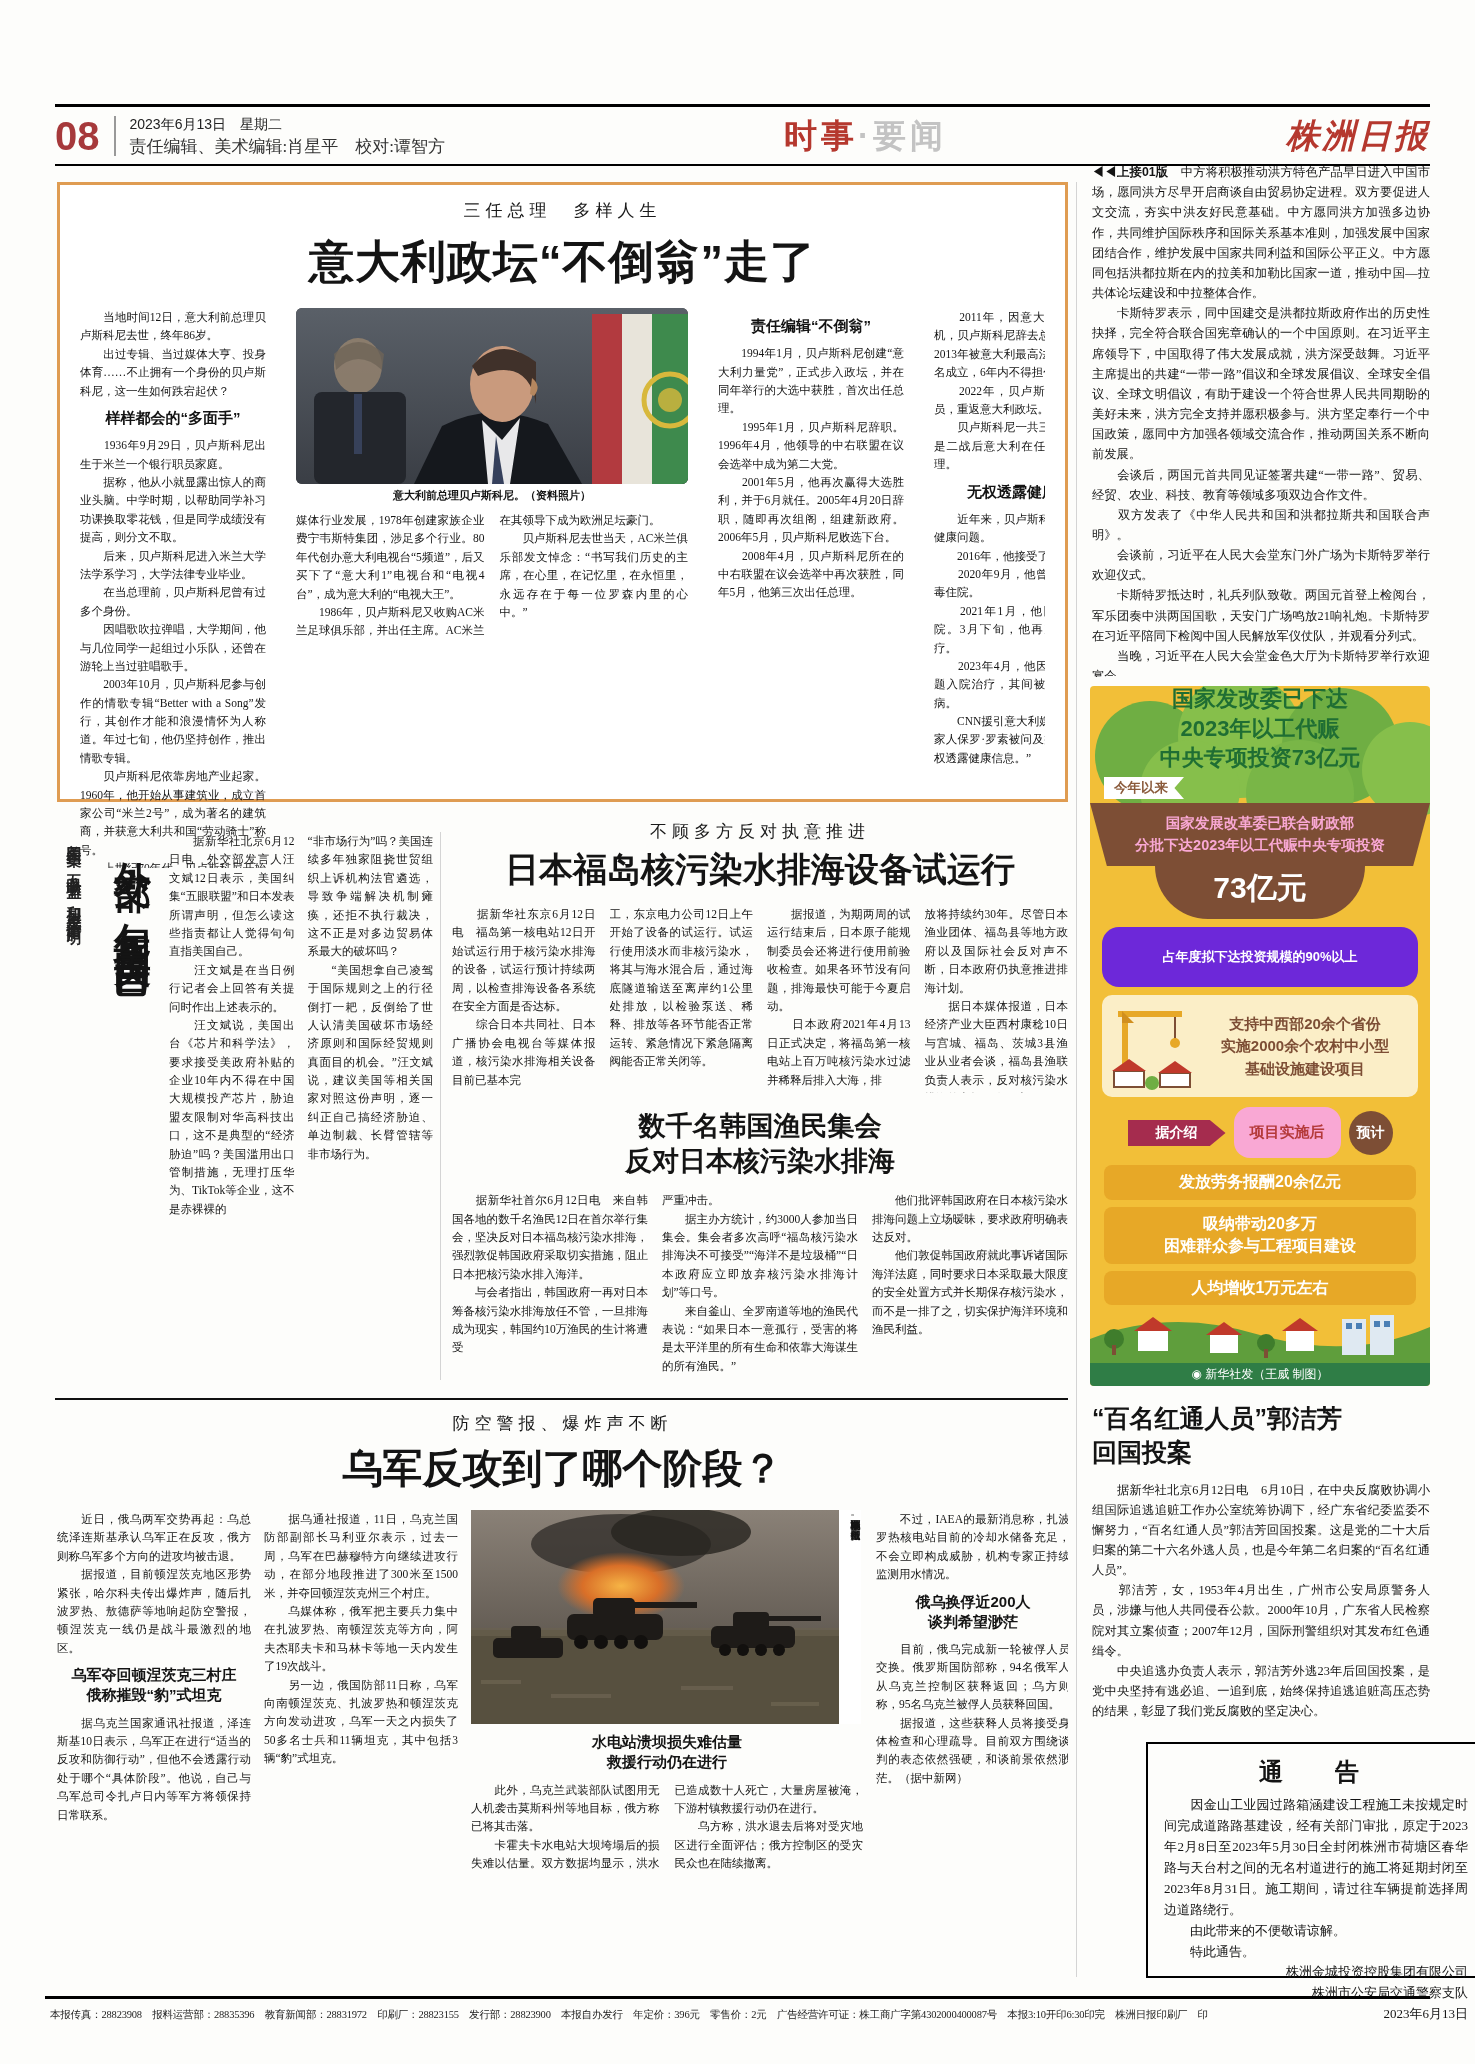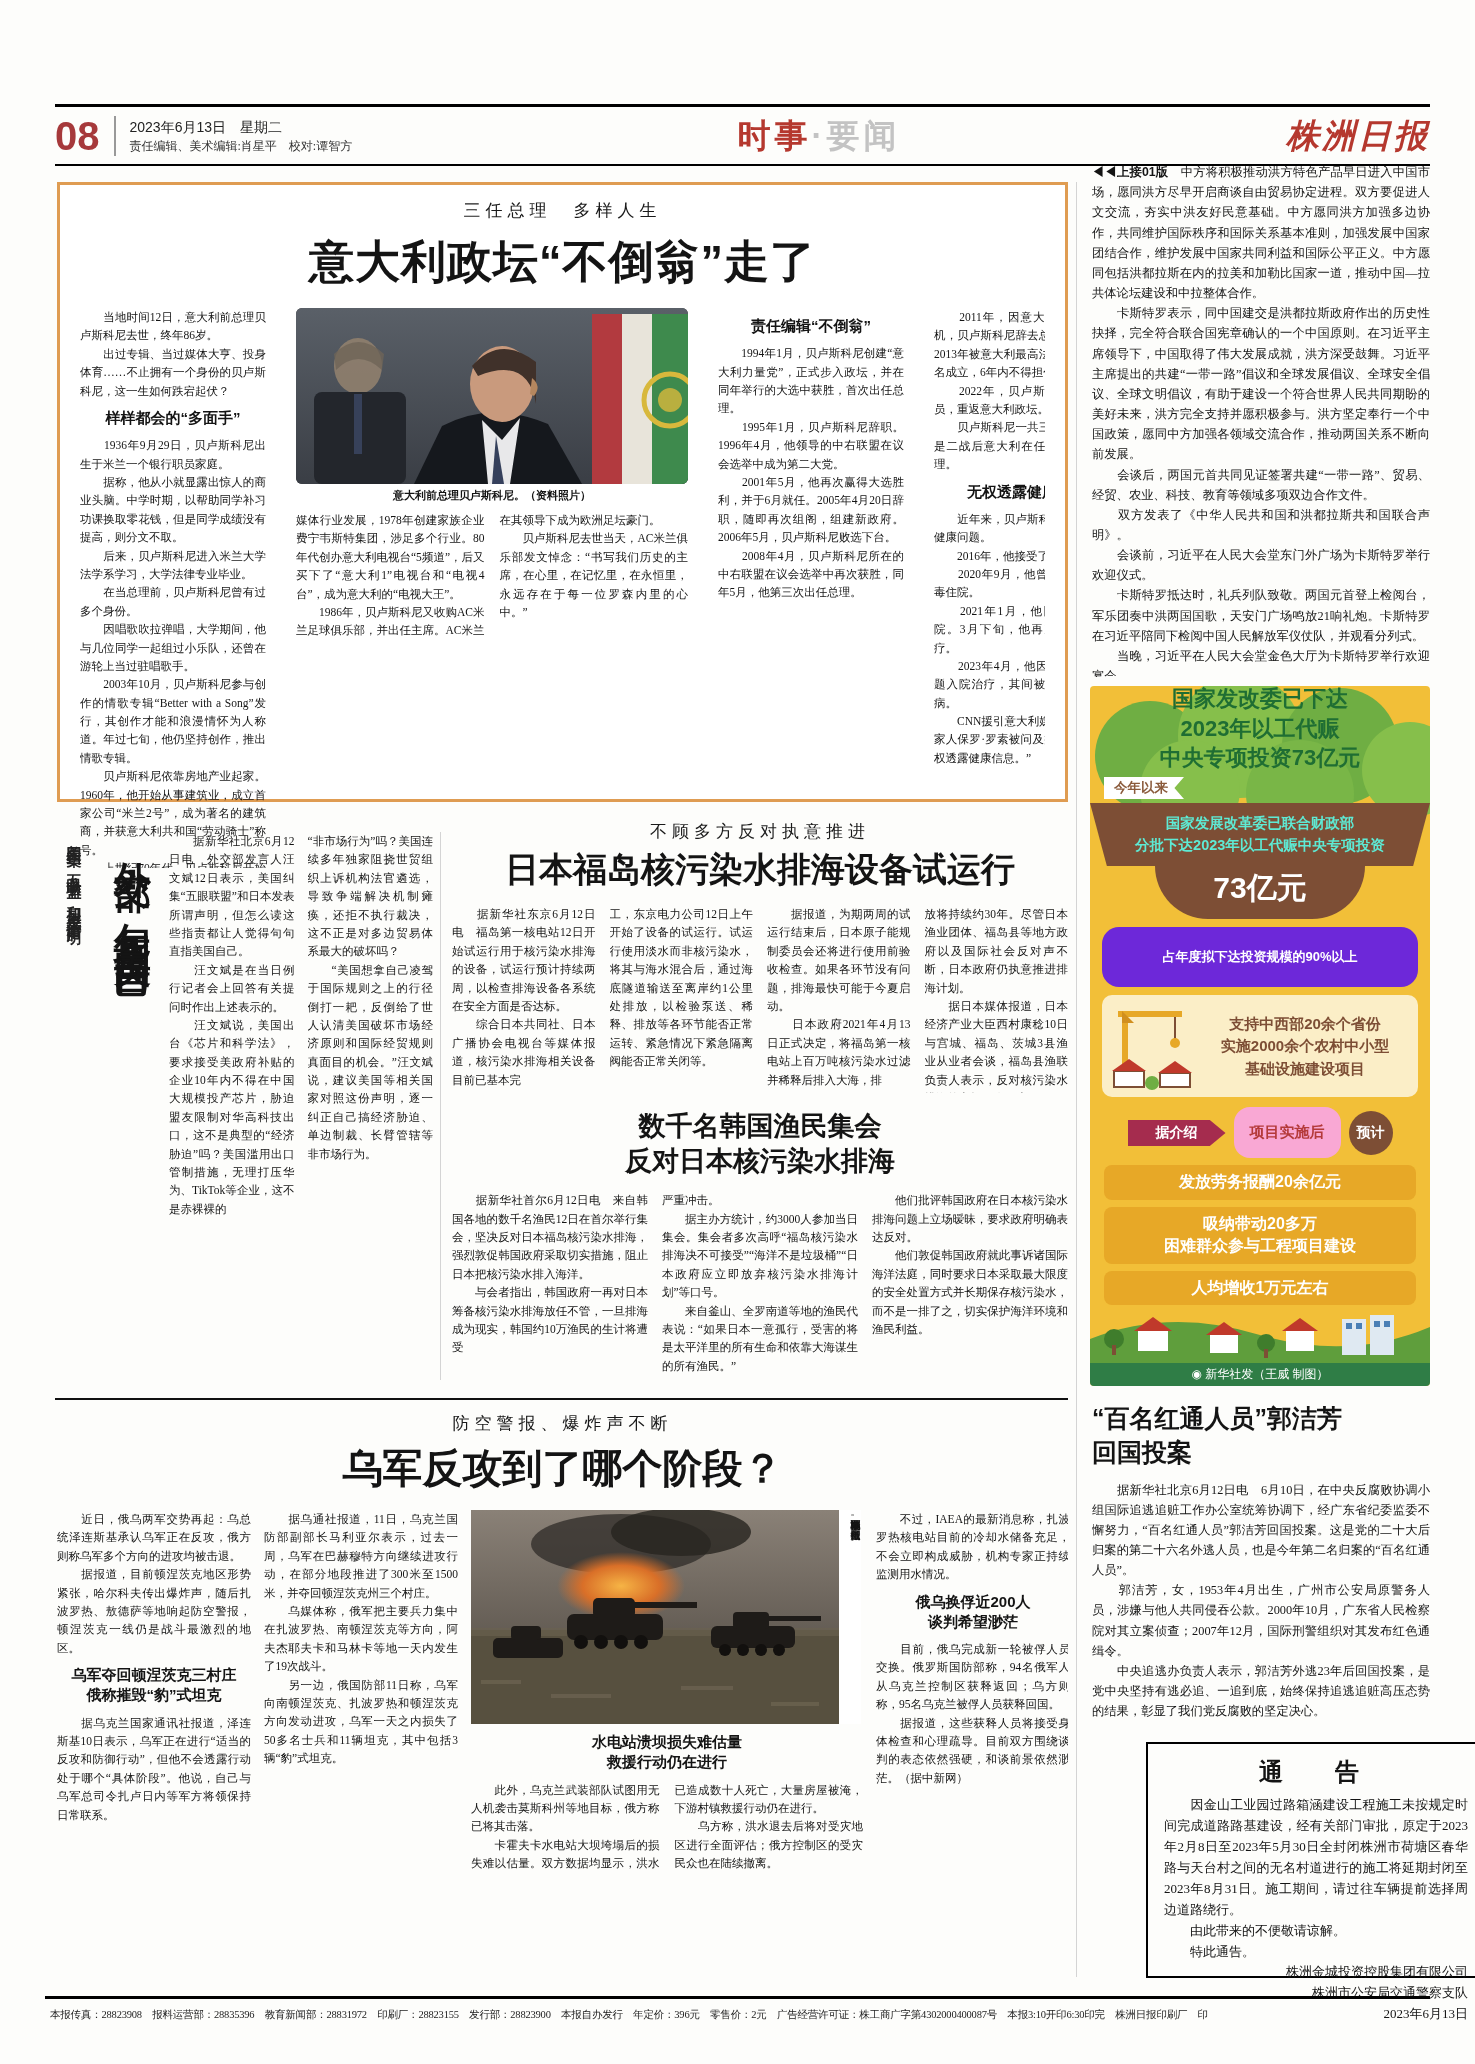--- a/index.html
+++ b/index.html
@@ -4,21 +4,21 @@
 <style>
   html,body{margin:0;padding:0;}
   body{width:1475px;height:2064px;position:relative;background:#fdfdfb;
        font-family:"Liberation Serif","DejaVu Serif",serif;color:#141414;overflow:hidden;}
   .abs{position:absolute;}
   .rule{background:#000;}
   
   .pagenum{font-family:"Liberation Sans",sans-serif;font-weight:bold;font-size:40px;color:#a6393b;line-height:1;}
   .hdr-div{width:2px;height:40px;background:#999;margin:0 14px;}
   .hdr-date{font-size:14px;line-height:1.5;color:#222;font-family:"Liberation Sans",sans-serif;}
-  .hdr-edit{font-size:12px;color:#333;}
+  .hdr-edit{font-size:17px;color:#333;}
   .section{font-family:"Liberation Sans",sans-serif;font-weight:bold;font-size:33px;letter-spacing:4px;}
   .section .red{color:#b5382e;}
   .section .gray{color:#c3c3c3;}
   .masthead{font-family:"Liberation Serif",serif;font-style:italic;font-weight:bold;font-size:33px;color:#b5382e;letter-spacing:3px;}
   
   .t{font-size:11.5px;line-height:1.6;text-align:justify;white-space:pre-line;overflow:hidden;}
   .ts{font-size:12.3px;line-height:1.64;text-align:justify;white-space:pre-line;overflow:hidden;}
   .sh{font-family:"Liberation Sans",sans-serif;font-weight:bold;font-size:15px;text-align:center;margin:8px 0;white-space:pre-line;line-height:1.35;}
   .kick{font-family:"Liberation Sans",sans-serif;font-size:17px;letter-spacing:5px;text-align:center;color:#1a1a1a;}
   .vert{writing-mode:vertical-rl;text-orientation:upright;}
@@ -55,21 +55,21 @@
   
   .lead{font-weight:bold;font-family:"Liberation Sans",sans-serif;}
   .info{background:#f2bf38;border-radius:4px;overflow:hidden;display:flex;flex-direction:column;}
   .cloud{height:132px;position:relative;}
   .cloud-title{position:absolute;inset:0;display:flex;align-items:center;justify-content:center;
     font-family:"Liberation Sans",sans-serif;font-weight:bold;font-size:22px;color:#1f6e33;
     text-align:center;white-space:pre-line;line-height:1.35;}
   .ribbon{background:#fff;color:#8a5a3b;font-weight:bold;font-size:13.5px;padding:2px 16px 2px 10px;
     align-self:flex-start;margin:6px 0 0 14px;clip-path:polygon(0 0,100% 0,88% 50%,100% 100%,0 100%);
     font-family:"Liberation Sans",sans-serif;}
-  .banner{background:#7d4e35;color:#5eead4;font-family:"Liberation Sans",sans-serif;font-weight:bold;
+  .banner{background:#7d4e35;color:#f9a8d4;font-family:"Liberation Sans",sans-serif;font-weight:bold;
     font-size:14.5px;text-align:center;white-space:pre-line;padding:10px 4px;margin-top:4px;line-height:1.5;
     clip-path:polygon(0 0,100% 0,95% 100%,5% 100%);}
   .amount{width:210px;margin:0 auto;background:#7d4e35;border-radius:0 0 70px 70px;color:#fff;
     font-family:"Liberation Sans",sans-serif;font-size:30px;font-weight:bold;text-align:center;padding:2px 0 10px;}
   .share{background:#6d28d9;color:#fff;font-weight:bold;font-family:"Liberation Sans",sans-serif;
     border-radius:17px;text-align:center;font-size:13px;padding:21px 2px;margin:8px 12px 0;}
   .card{background:#fbeec7;border-radius:10px;margin:8px 12px 0;display:flex;align-items:center;padding:6px;height:100px;}
   .support{flex:1;color:#7d4e35;font-weight:bold;font-family:"Liberation Sans",sans-serif;font-size:15px;
     text-align:center;white-space:pre-line;line-height:1.5;}
   .tags{display:flex;align-items:center;justify-content:center;gap:8px;margin-top:10px;}

